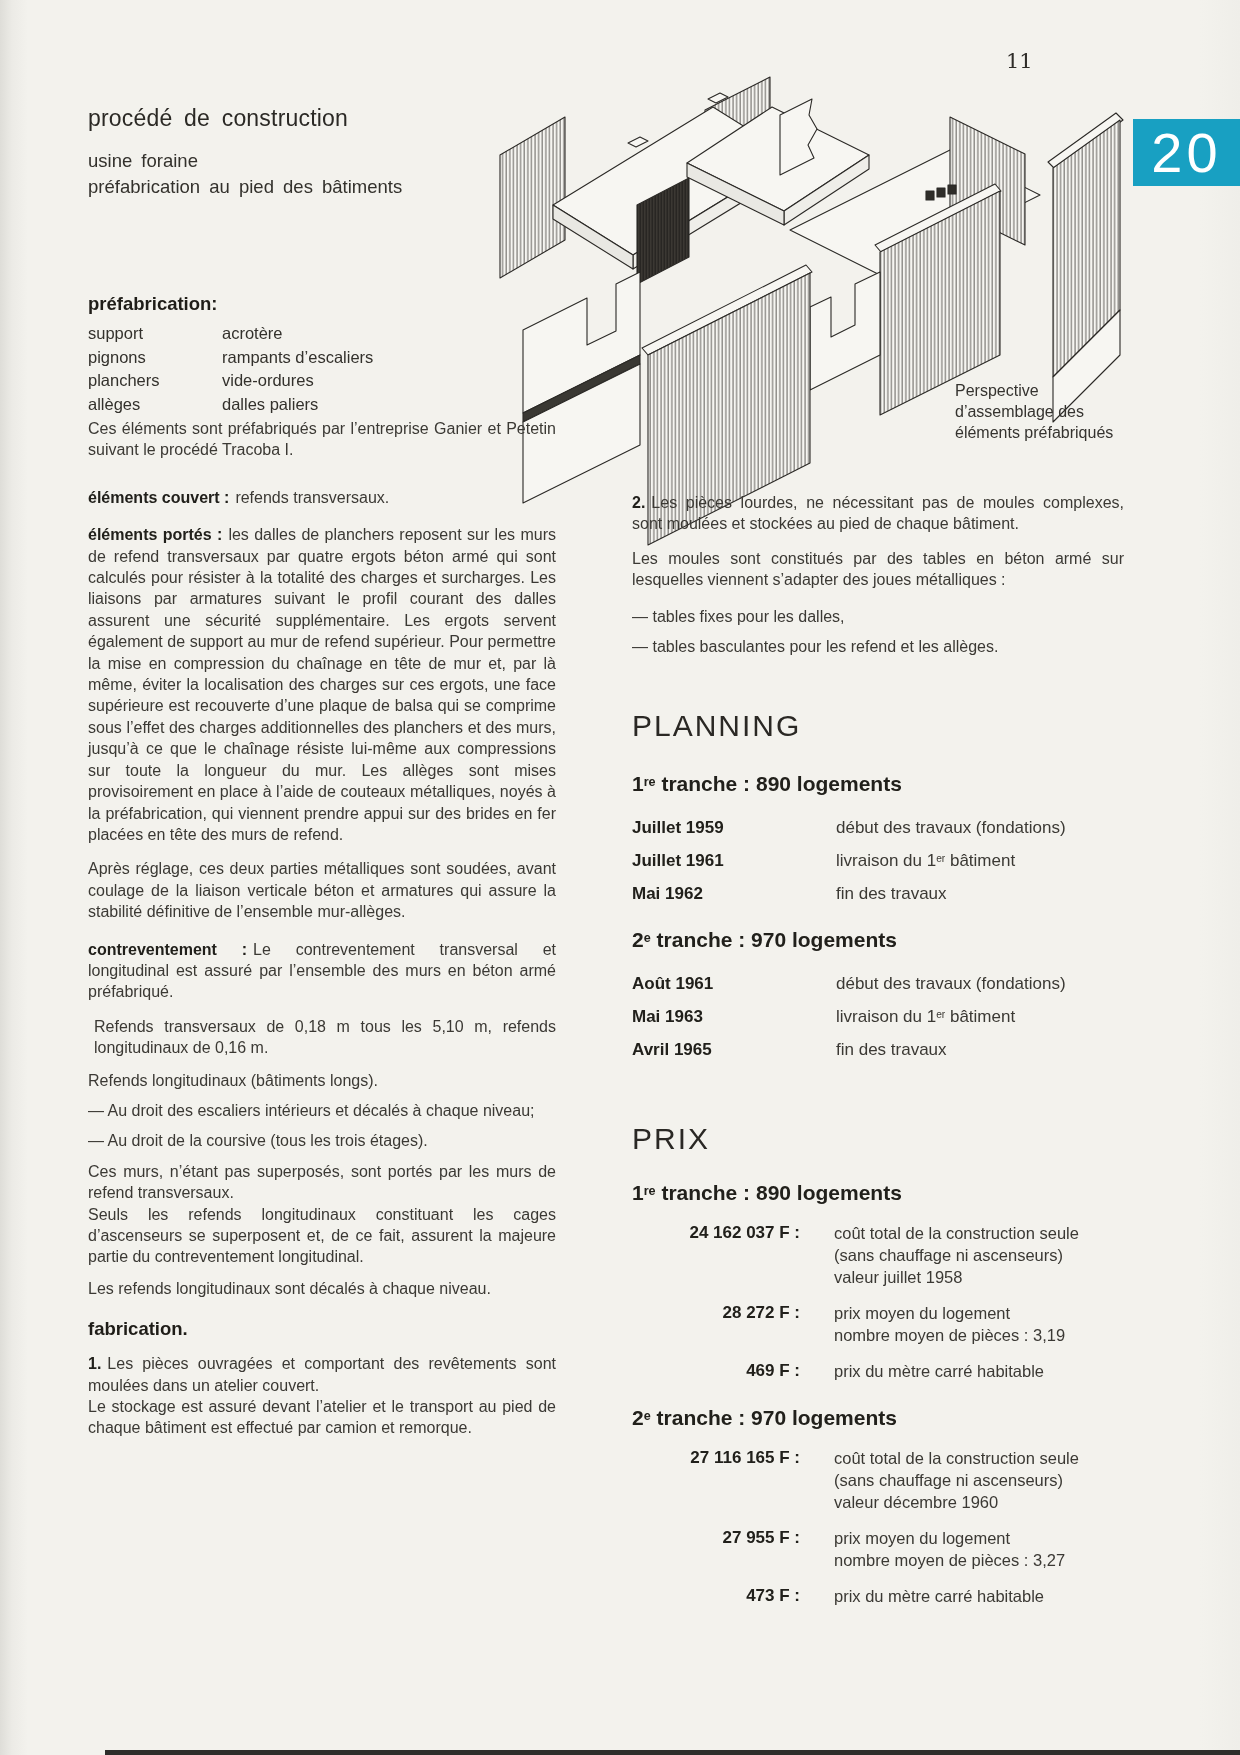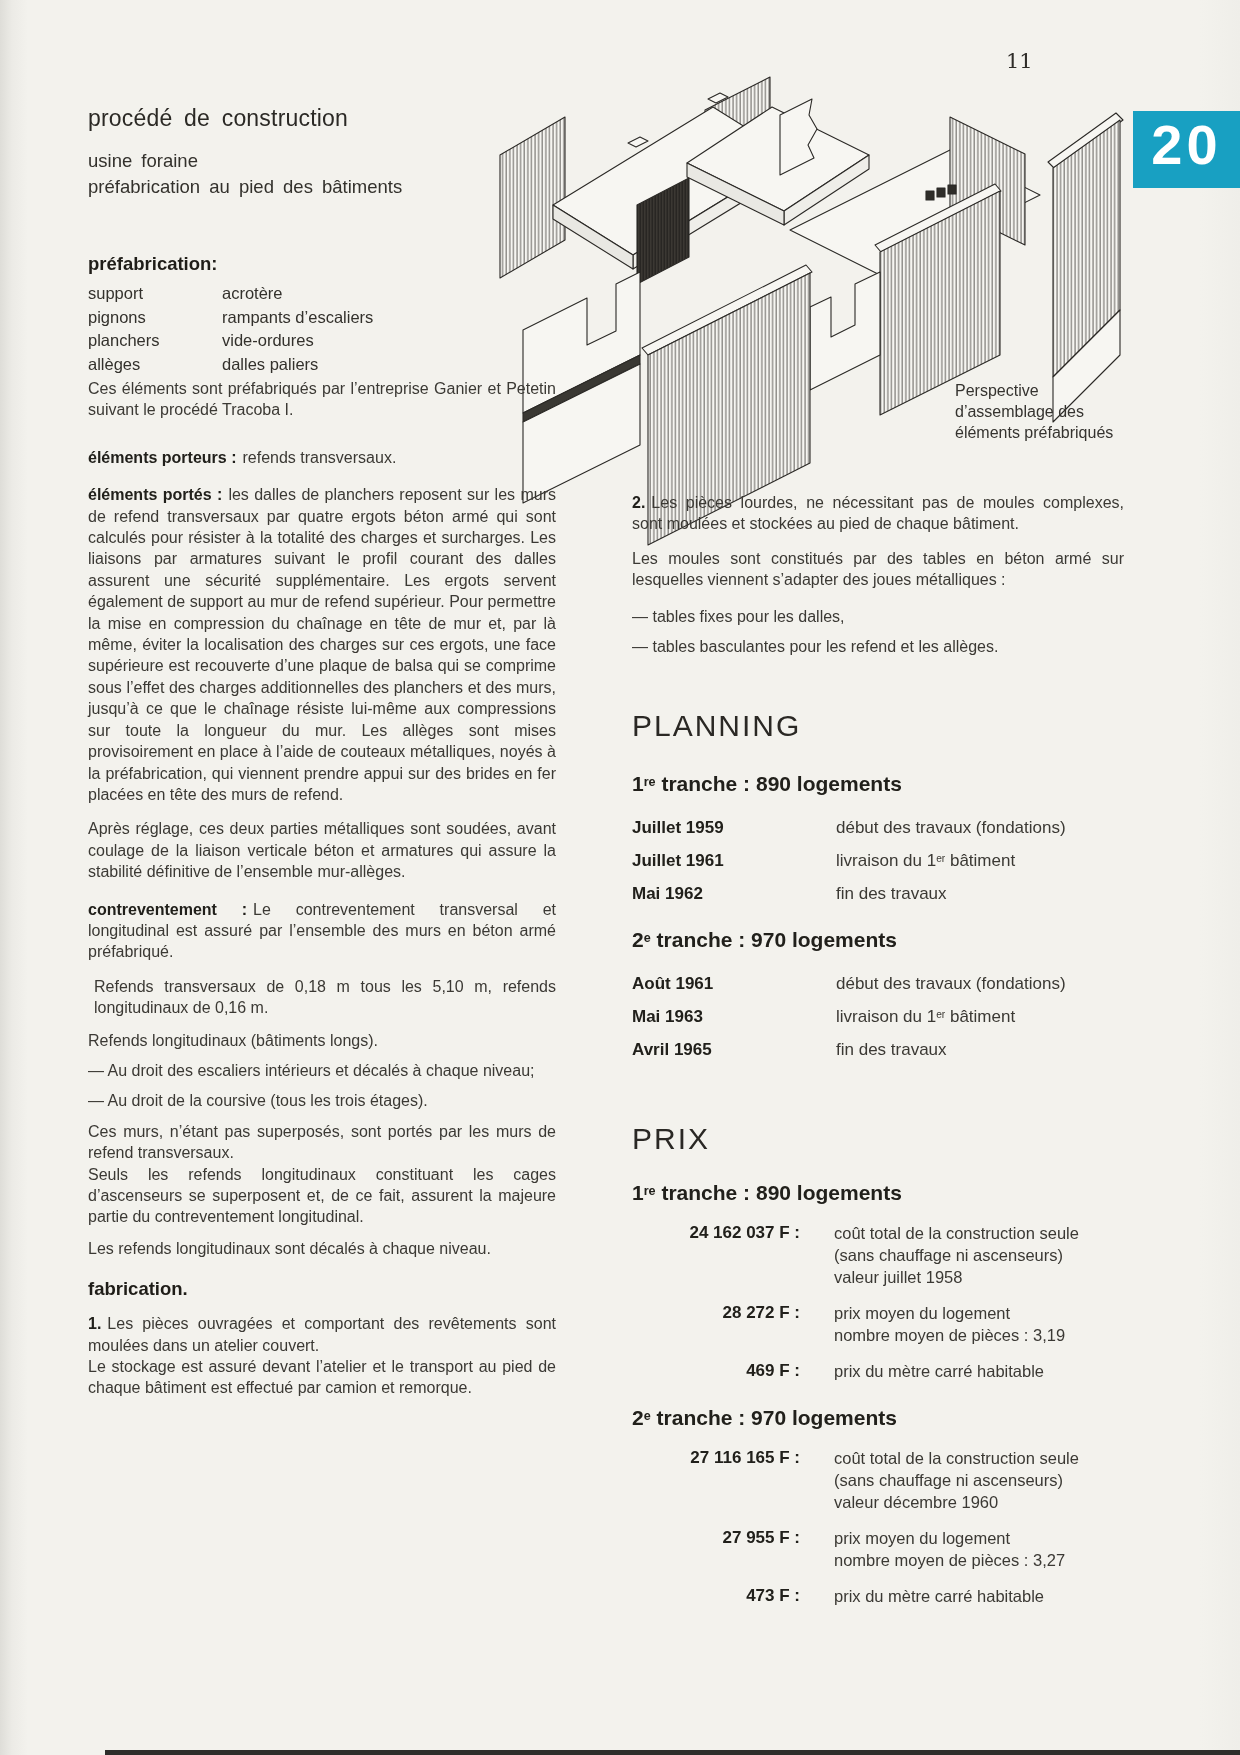--- a/index.html
+++ b/index.html
@@ -14,21 +14,21 @@
   .lead{font-weight:bold;color:#21201b;margin-right:6px;}
   .block{display:block;}
   .hang{padding-left:27px;text-indent:-27px;}
   .sup{font-size:60%;position:relative;top:-0.42em;}
   
   #col-left{position:absolute;left:88px;top:104px;width:468px;}
   .doc-title{font-size:23px;line-height:28px;color:#2b2925;word-spacing:5px;letter-spacing:.2px;text-align:left;}
   .doc-sub{font-size:18.5px;line-height:26px;color:#33312c;word-spacing:4px;text-align:left;}
   .sub1{margin-top:16px;}
   .h-bold{font-size:18.5px;line-height:24px;font-weight:bold;color:#1f1d18;text-align:left;}
-  .prefab-head{margin-top:52px;}
+  .prefab-head{margin-top:92px;}
   .prefab-list{margin-top:6px;display:grid;grid-template-columns:134px auto;font-size:16.5px;line-height:23.5px;color:#33312c;}
   .note{margin-top:2px;}
   .porteurs{margin-top:26px;}
   .portes{margin-top:16px;}
   .apres{margin-top:13px;}
   .contre{margin-top:16px;}
   .refends1{margin-top:13px;margin-left:6px;}
   .refends2{margin-top:11px;}
   .b1{margin-top:9px;}
   .b2{margin-top:9px;}
@@ -56,22 +56,22 @@
   .plan-desc{flex:1;color:#3b3934;}
   .price-items{margin-top:12px;}
   .price-row{display:flex;margin-top:14px;}
   .price-row:first-child{margin-top:0;}
   .price-amount{width:168px;text-align:right;font-weight:bold;font-size:17px;line-height:22px;color:#21201b;}
   .price-desc{margin-left:34px;width:284px;}
   .price-line{font-size:16.5px;line-height:22px;color:#3b3934;}
   .price-line:empty{display:none;}
   
   #page-number{position:absolute;left:1006px;top:49px;font-family:"DejaVu Serif",serif;font-size:21px;color:#2f2d29;}
-  #chapter-badge{position:absolute;left:1133px;top:111px;width:107px;height:77px;background:#18a0c2;
-    color:#ffffff;font-weight:bold;font-size:56px;line-height:67px;text-align:center;letter-spacing:4px;}
+  #chapter-badge{position:absolute;left:1133px;top:119px;width:107px;height:67px;background:#18a0c2;
+    color:#ffffff;font-weight:normal;font-size:56px;line-height:67px;text-align:center;letter-spacing:4px;}
   #figure-wrap{position:absolute;left:480px;top:55px;width:650px;height:500px;}
   #figure-caption{position:absolute;left:955px;top:380px;width:180px;font-size:16px;line-height:21px;color:#35332f;}
   #bottom-edge{position:absolute;left:105px;right:0;bottom:0;height:5px;background:#2e2d2a;}
 </style>
 </head>
 <body>
 
 <div class="page">
 
   <div id="page-number">11</div>
@@ -155,21 +155,21 @@
         <span>rampants d’escaliers</span>
       <span>planchers</span>
         <span>vide-ordures</span>
       <span>allèges</span>
         <span>dalles paliers</span>
     </div>
 
     <p class="note">Ces éléments sont préfabriqués par l’entreprise Ganier et Petetin suivant le procédé Tracoba I.</p>
 
     <p class="porteurs">
-      <span class="lead">éléments porteurs :</span><span>refends transversaux.</span>
+      <span class="lead">éléments couvert :</span><span>refends transversaux.</span>
     </p>
 
     <p class="portes">
       <span class="lead">éléments portés :</span><span>les dalles de planchers reposent sur les murs de refend transversaux par quatre ergots béton armé qui sont calculés pour résister à la totalité des charges et surcharges. Les liaisons par armatures suivant le profil courant des dalles assurent une sécurité supplémentaire. Les ergots servent également de support au mur de refend supérieur. Pour permettre la mise en compression du chaînage en tête de mur et, par là même, éviter la localisation des charges sur ces ergots, une face supérieure est recouverte d’une plaque de balsa qui se comprime sous l’effet des charges additionnelles des planchers et des murs, jusqu’à ce que le chaînage résiste lui-même aux compressions sur toute la longueur du mur. Les allèges sont mises provisoirement en place à l’aide de couteaux métalliques, noyés à la préfabrication, qui viennent prendre appui sur des brides en fer placées en tête des murs de refend.</span>
     </p>
 
     <p class="apres">Après réglage, ces deux parties métalliques sont soudées, avant coulage de la liaison verticale béton et armatures qui assure la stabilité définitive de l’ensemble mur-allèges.</p>
 
     <p class="contre">
       <span class="lead">contreventement :</span><span>Le contreventement transversal et longitudinal est assuré par l’ensemble des murs en béton armé préfabriqué.</span>

